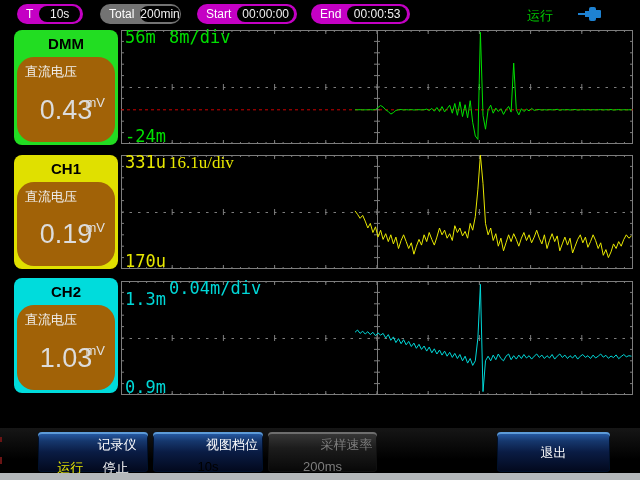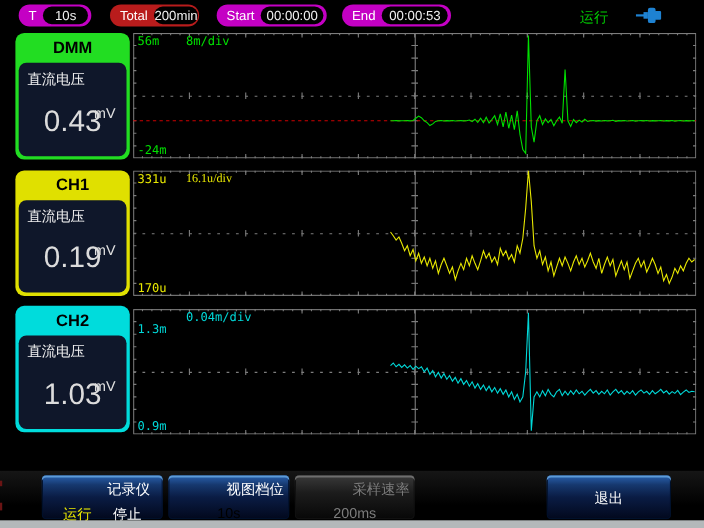--- a/index.html
+++ b/index.html
@@ -18,30 +18,30 @@
   .b2{left:197px;width:100px}
   .b3{left:311px;width:99px}
   .status-run{position:absolute;left:527px;top:7px;font-size:13px;}
   .plug{position:absolute;left:578px;top:6px;width:28px;height:16px;}
 
   
   .panel{position:absolute;left:14px;width:104px;border-radius:8px;}
   .p0{top:30px;height:115px}.p1{top:155px;height:114px}.p2{top:278px;height:115px}
   .ptitle{height:27px;display:flex;align-items:center;justify-content:center;
           font-weight:bold;font-size:15px;color:#000;}
-  .pbody{position:absolute;left:3px;right:3px;top:27px;bottom:3px;background:#0f172a;border-radius:7px;}
+  .pbody{position:absolute;left:3px;right:3px;top:27px;bottom:3px;background:#a16207;border-radius:17px;}
   .pmode{position:absolute;left:8px;top:6px;font-size:13px;color:#f0f0f0;}
   .punit{position:absolute;right:10px;top:38px;font-size:13px;color:#e0e0e0;}
   .pvalue{position:absolute;left:0;right:0;bottom:16px;text-align:center;font-size:27px;color:#dcdcdc;}
 
   
   .chart-wrap{position:absolute;left:121px;width:512px;height:114px;}
   .c0{top:30px}.c1{top:155px}.c2{top:281px}
   .chart-wrap svg{position:absolute;left:0;top:0;width:100%;height:100%;}
-  .clabel{position:absolute;font-family:"DejaVu Sans Mono",monospace;font-size:11px;line-height:11px;}
+  .clabel{position:absolute;font-family:"DejaVu Sans Mono",monospace;font-size:17px;line-height:11px;}
   .lt1{left:4px;top:2px}.lt2{left:48px;top:2px}.lb{left:4px;bottom:2px}
 
   
   .menu{position:absolute;left:0;top:428px;width:640px;height:45px;
         background:linear-gradient(180deg,#161616,#000 70%);}
   .mbtn{position:absolute;top:4px;height:40px;border-radius:4px;box-sizing:border-box;
         background:linear-gradient(180deg,#2a62b0 0%,#16386e 22%,#0a1c44 50%,#02081c 100%);
         box-shadow:inset 0 2px 0 #5d9bd8, inset 0 0 0 1px #00102a;}
   .mbtn.disabled{background:linear-gradient(180deg,#3a3a3a 0%,#1c1c1c 40%,#070707 100%);
         box-shadow:inset 0 2px 0 #6e6e6e, inset 0 0 0 1px #101010;}
@@ -59,21 +59,21 @@
 </style>
 </head>
 <body>
 
 <div class="screen">
 
   <div class="badge b0" style="background: rgb(196, 0, 196);">
     <span class="blabel">T</span>
     <span class="bvalue">10s</span>
   </div>
-  <div class="badge b1" style="background: #b91c1c;">
+  <div class="badge b1" style="background: #737373;">
     <span class="blabel">Total</span>
     <span class="bvalue">200min</span>
   </div>
   <div class="badge b2" style="background: rgb(196, 0, 196);">
     <span class="blabel">Start</span>
     <span class="bvalue">00:00:00</span>
   </div>
   <div class="badge b3" style="background: rgb(196, 0, 196);">
     <span class="blabel">End</span>
     <span class="bvalue">00:00:53</span>

